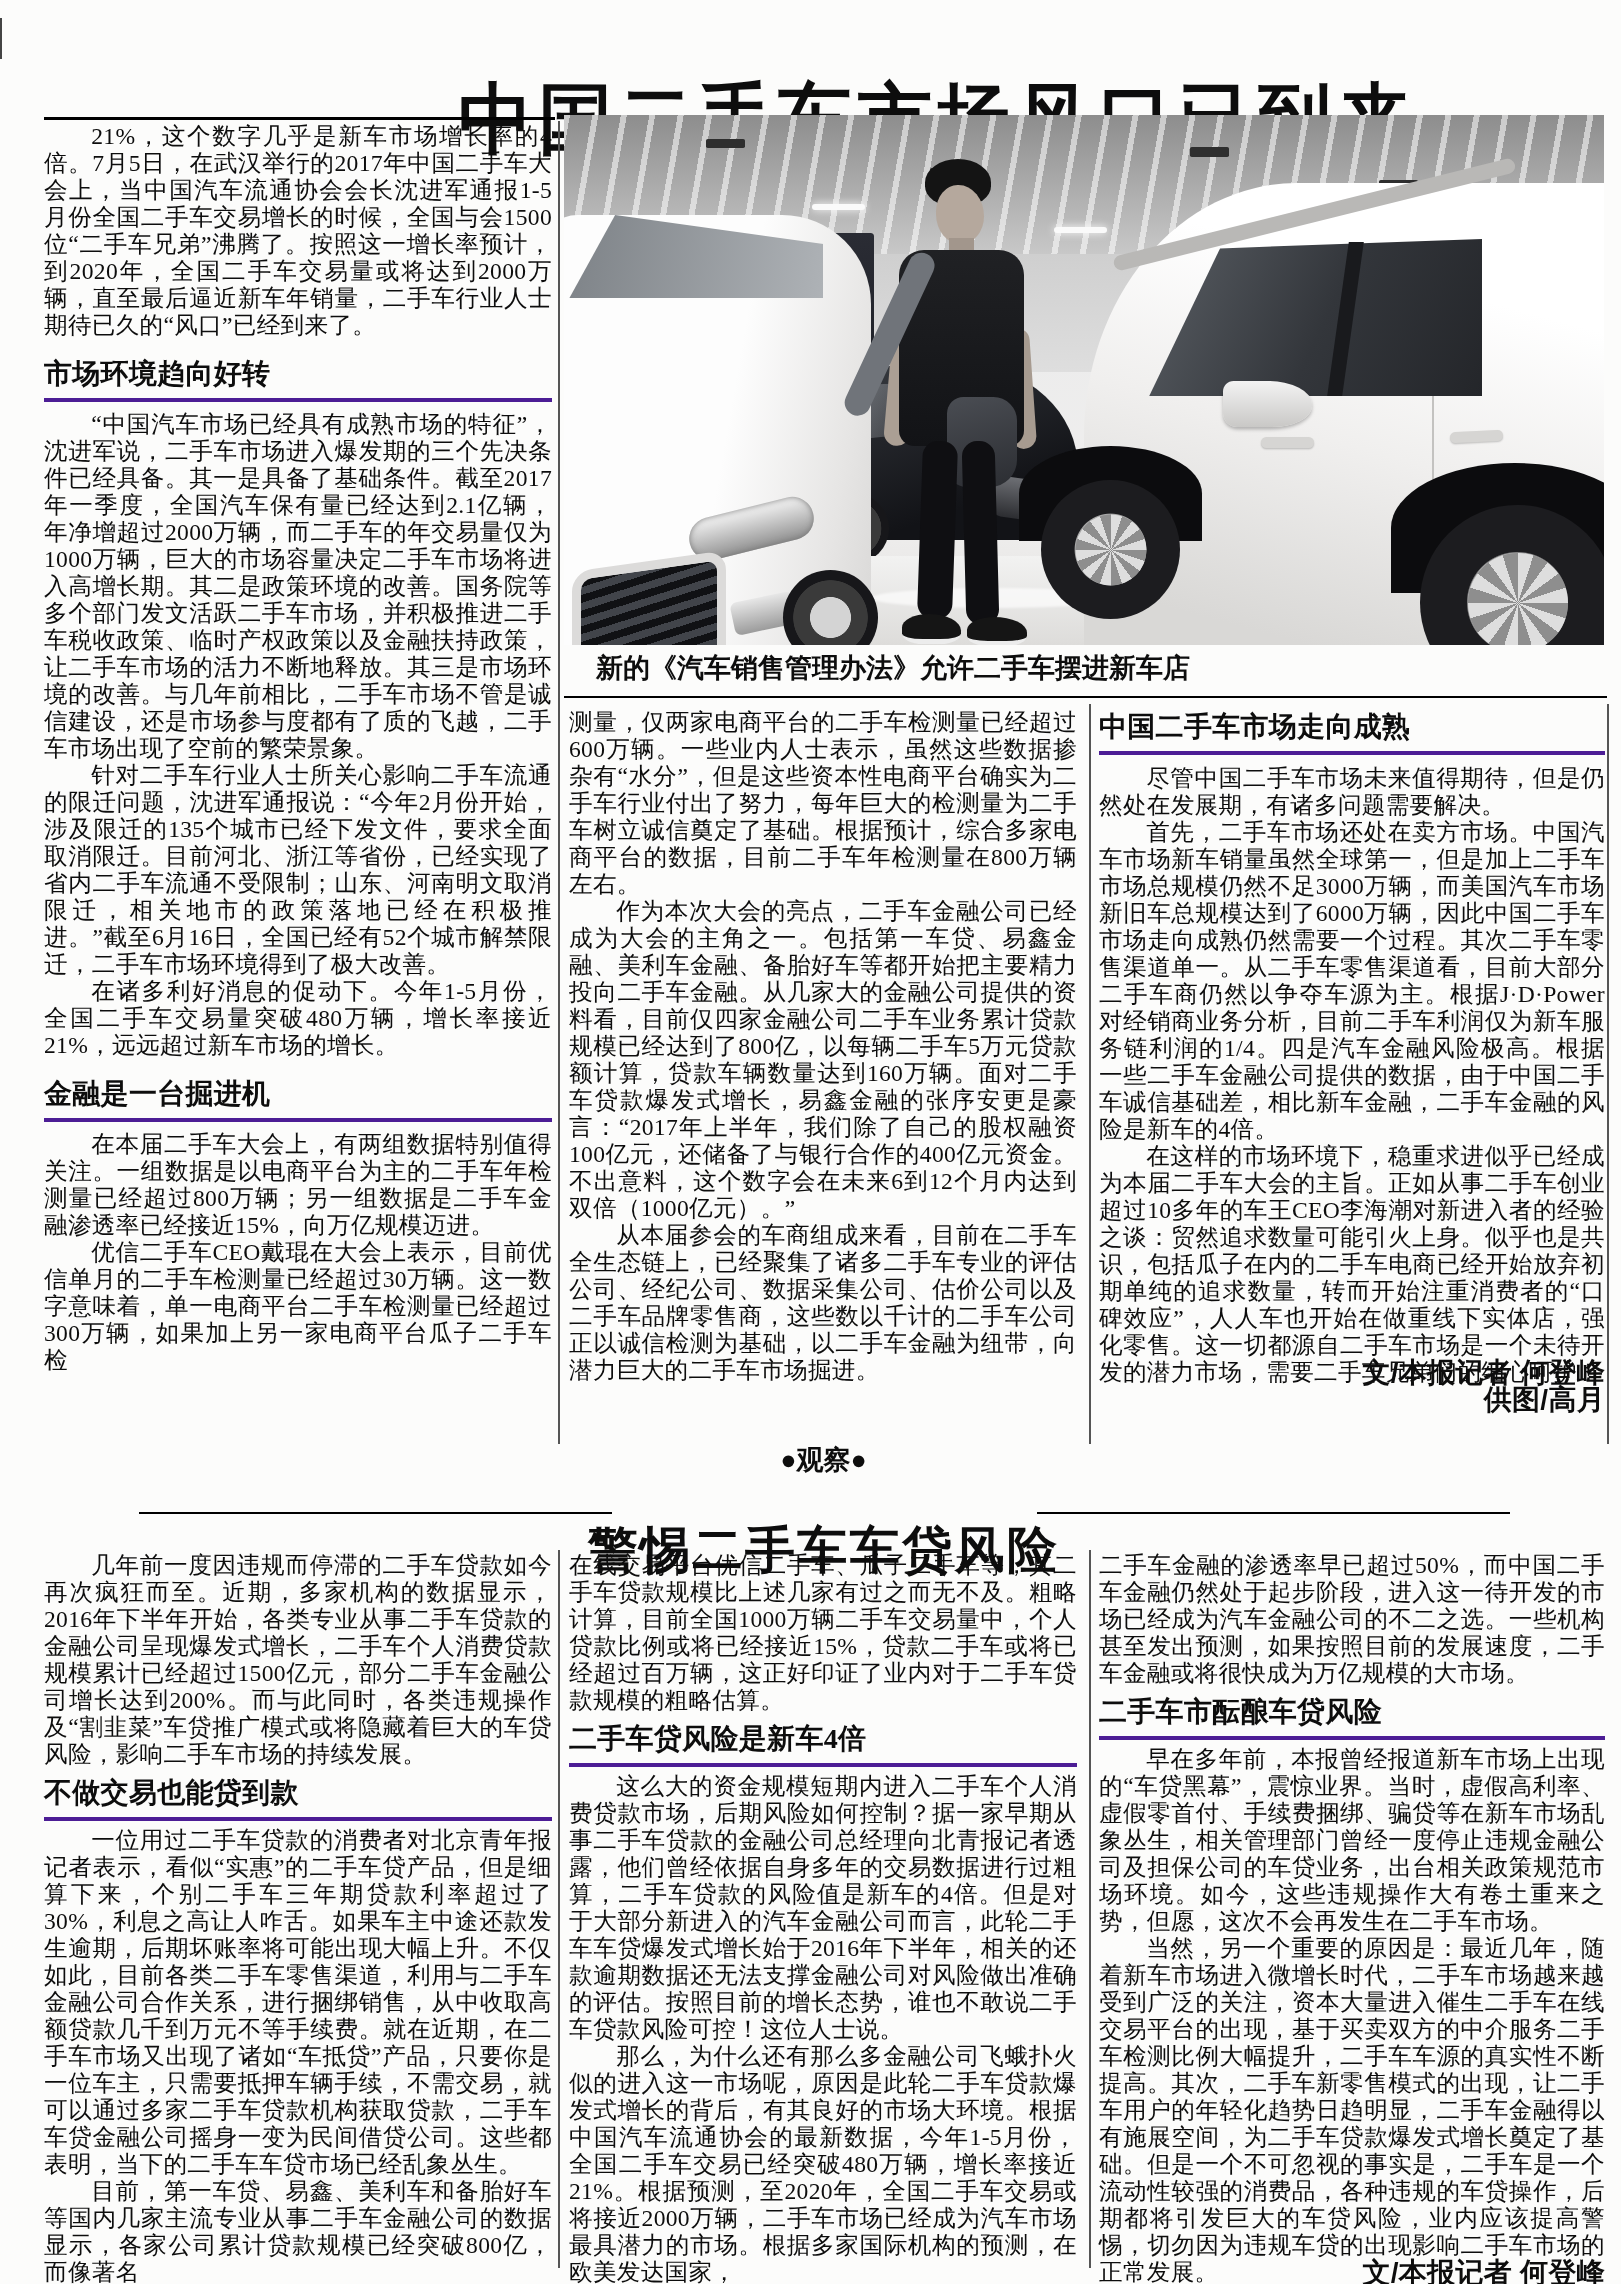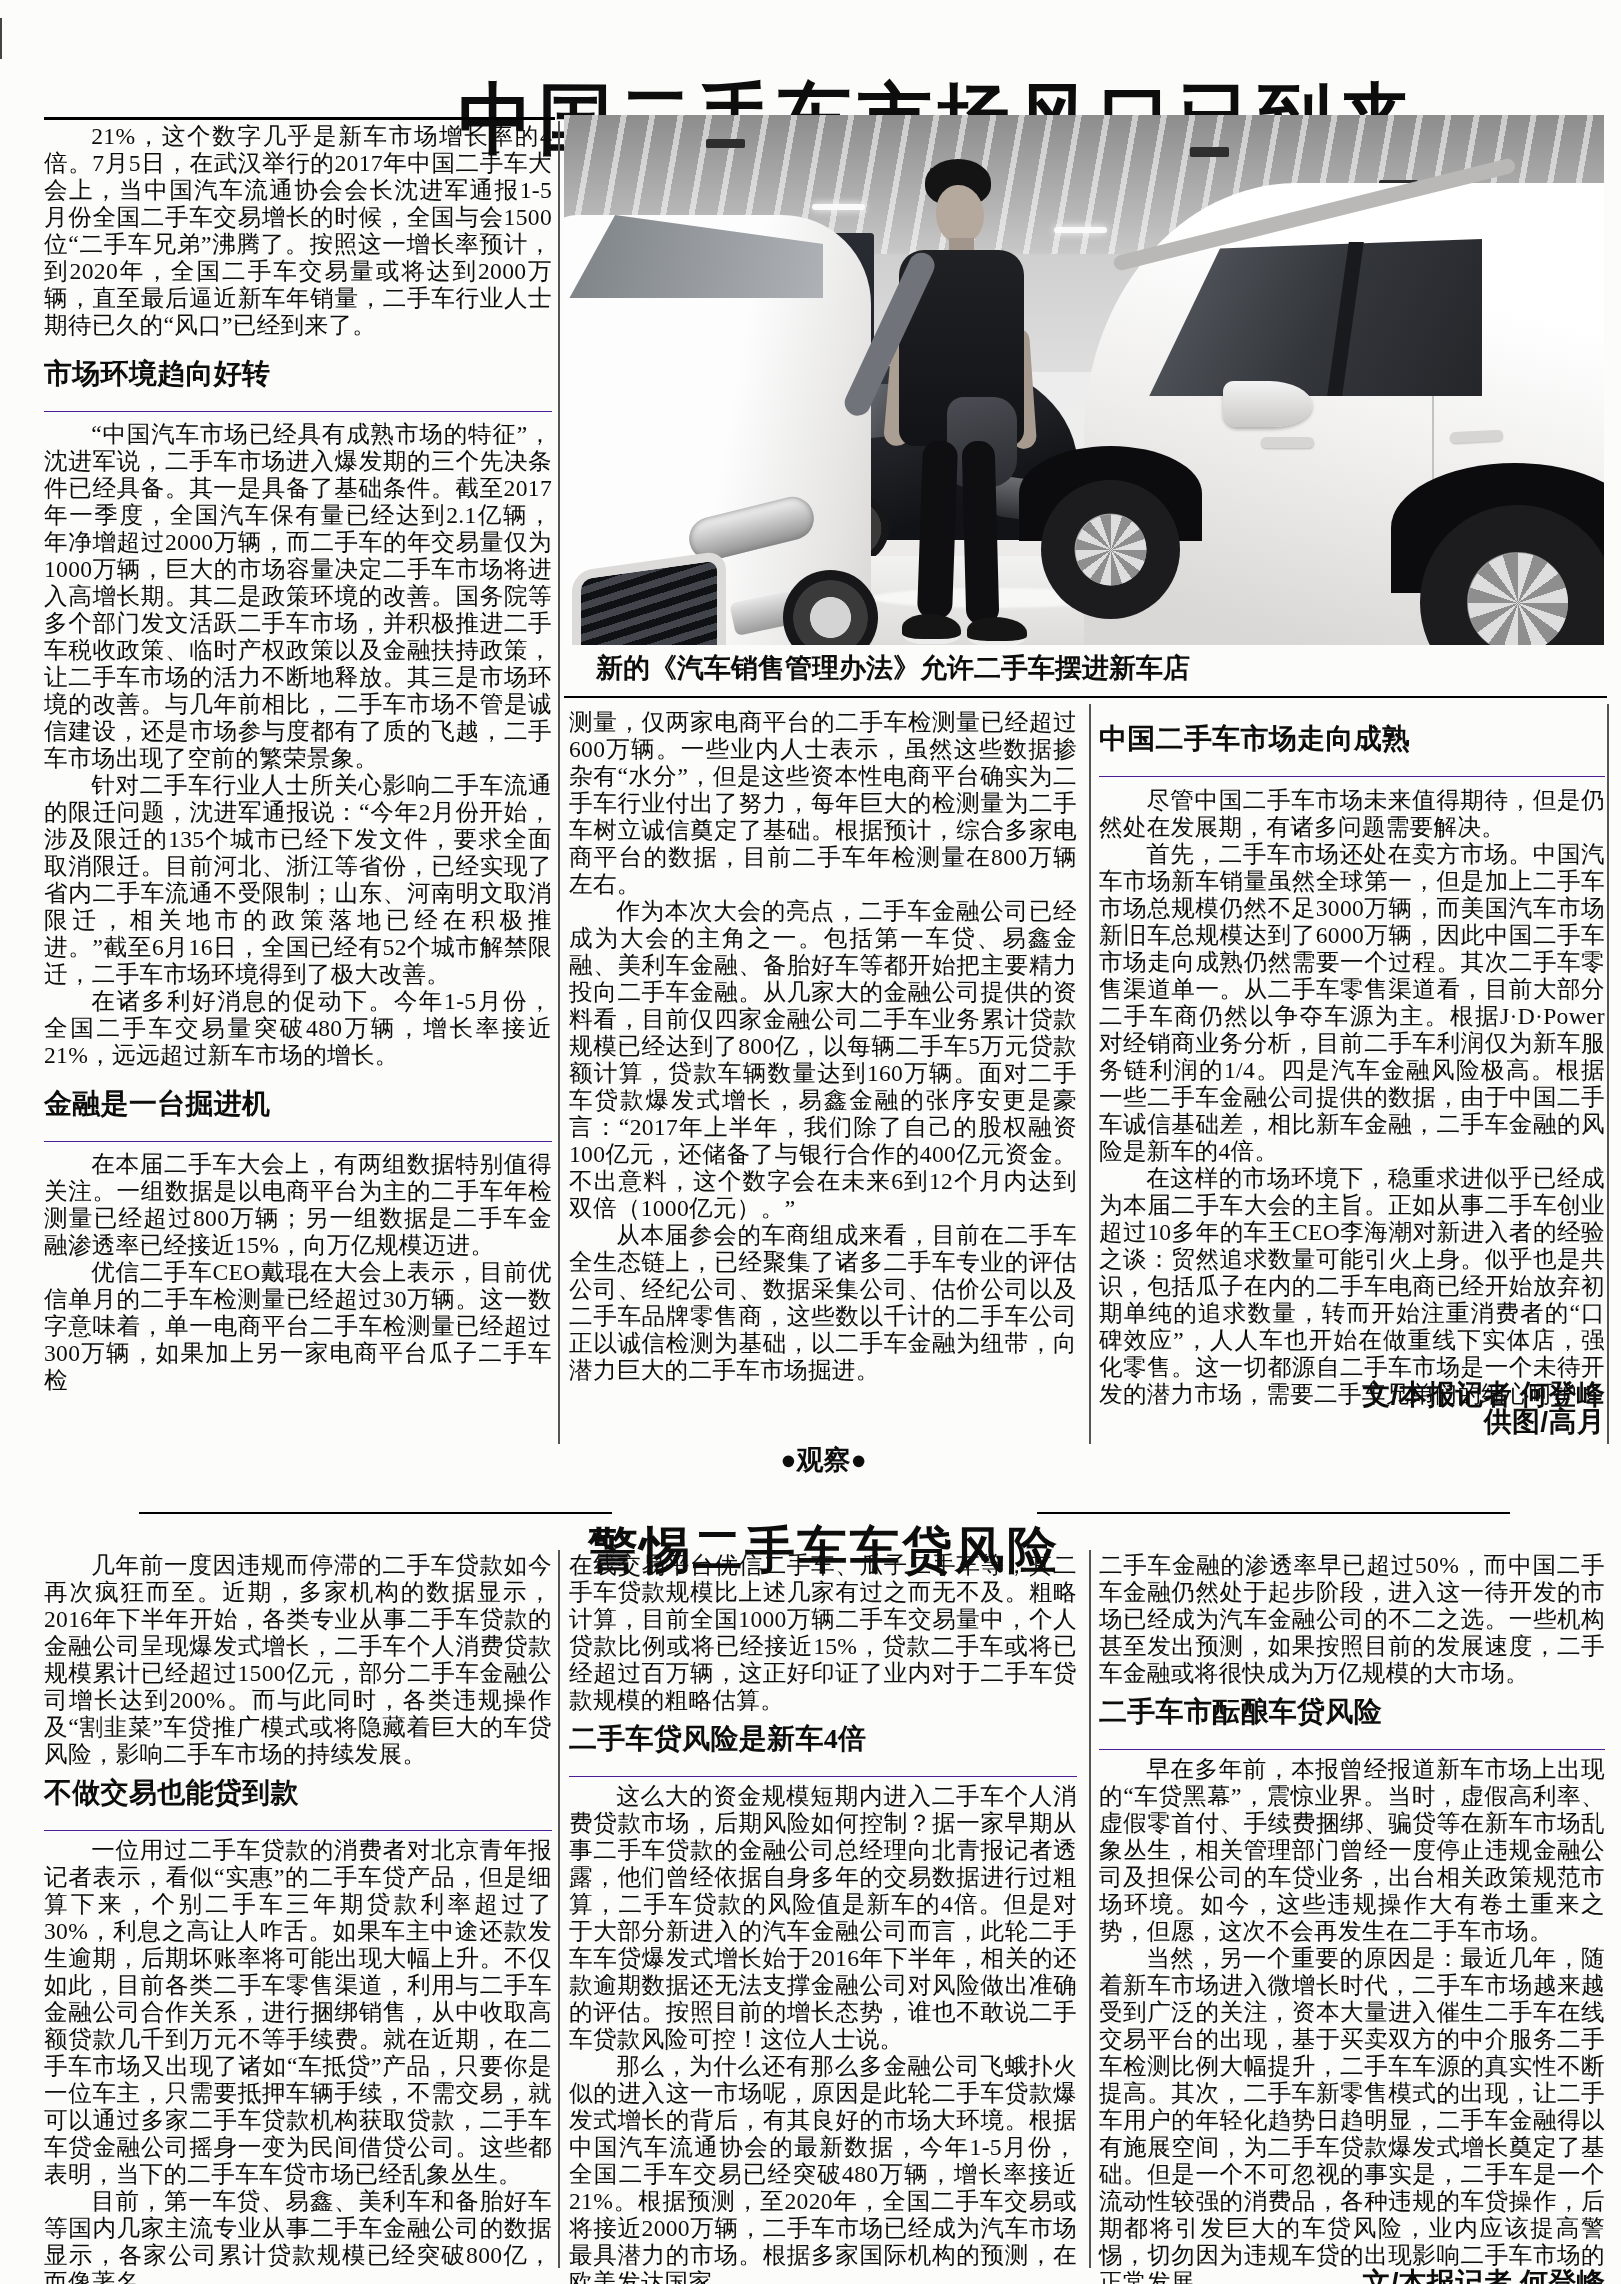--- a/index.html
+++ b/index.html
@@ -21,23 +21,23 @@
   .vrule{background:#555;width:1.8px;}
   
   .col{
     text-align:justify;text-justify:inter-ideograph;
     font-size:23.6px;line-height:27px;letter-spacing:0.3px;
   }
   .col p{margin:0;text-indent:2em;}
   .col p.noind{text-indent:0;}
   .colhead{
     font-weight:900;font-size:28px;line-height:33px;text-indent:0;
-    border-bottom:1px solid #4c1d95;padding-bottom:21px;margin:17.7px 0 9.5px 0;
-  }
-  .colhead.first{margin-top:16px;}
+    border-bottom:4px solid #4c1d95;padding-bottom:8px;margin:17.7px 0 9.5px 0;
+  }
+  .colhead.first{margin-top:4px;}
   .byline{
     text-align:right;font-weight:900;text-indent:0;
     font-family:"Liberation Sans","DejaVu Sans",sans-serif;
     font-size:28px;
   }
   .byline.overlap{margin-top:-27px;}
   
   #photo{
     left:564px;top:115px;width:1040px;height:530px;overflow:hidden;
     background:linear-gradient(180deg,#bdbdbd 0%,#d9d9d9 26%,#ececec 45%,#f0efee 75%,#e2e1e0 100%);

